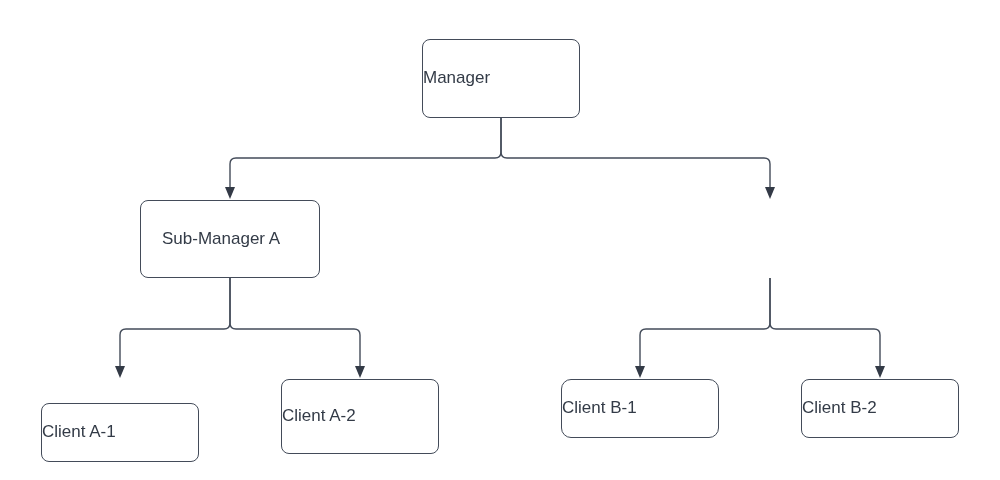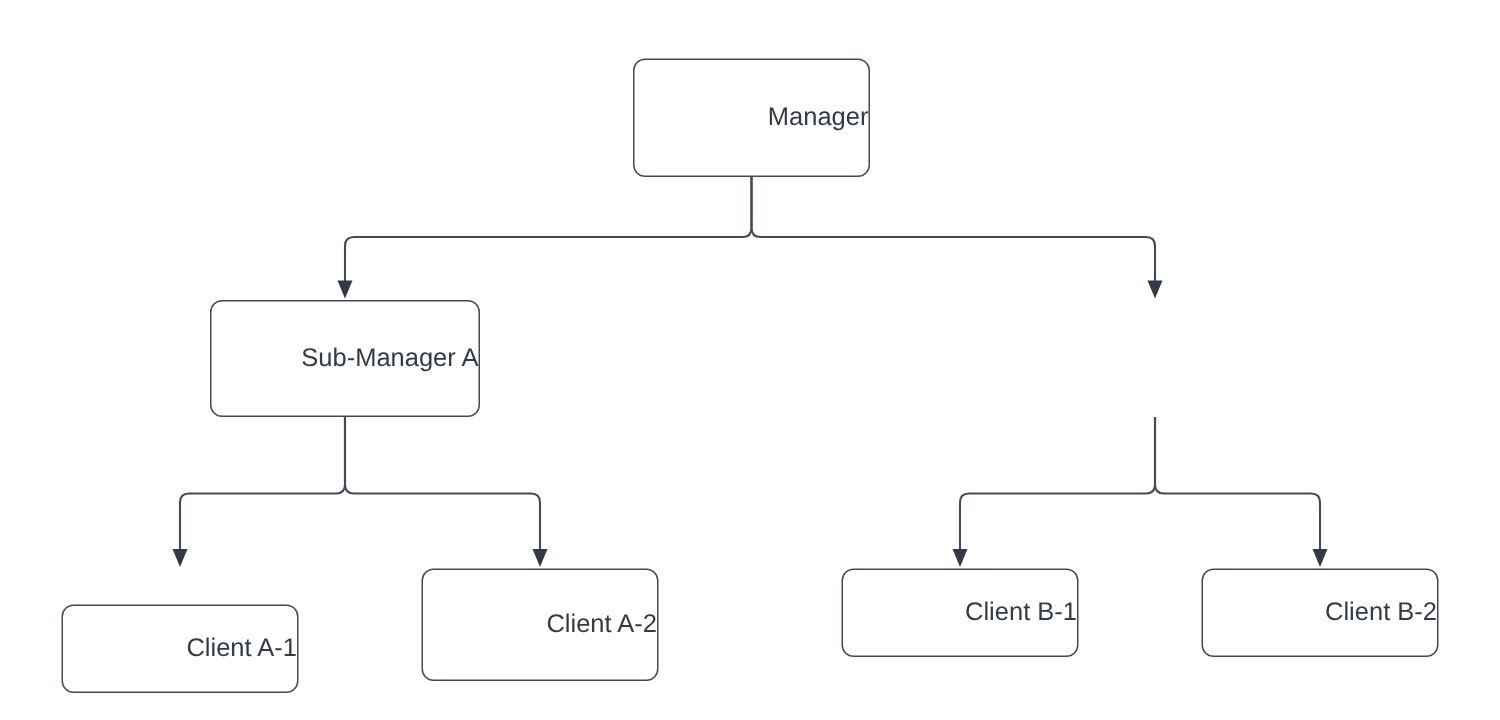--- a/index.html
+++ b/index.html
@@ -24,37 +24,37 @@
     pointer-events: none;
   }
   .node {
     position: absolute;
     box-sizing: border-box;
     background: #ffffff;
     border: 1.4px solid #434b59;
     border-radius: 8px;
     display: flex;
     align-items: center;
-    justify-content: flex-end;
+    justify-content: flex-start;
     cursor: default;
   }
   .node-label {
     color: #333b47;
     font-size: 17px;
     line-height: 1.2;
     white-space: nowrap;
     text-align: center;
   }
   
   #node-manager   { left: 422px; top:  39px; width: 158px; height: 79px; }
   #node-sub-a     { left: 140px; top: 200px; width: 180px; height: 78px; padding-left: 21px; }
   #node-sub-b     { left: 680px; top: 200px; width: 180px; height: 78px; }
   #node-client-a1 { left:  41px; top: 379px; width: 158px; height: 59px; margin-top: 24px; }
   #node-client-a2 { left: 281px; top: 379px; width: 158px; height: 75px; }
-  #node-client-b1 { left: 561px; top: 379px; width: 158px; height: 59px; }
+  #node-client-b1 { left: 561px; top: 379px; width: 158px; height: 59px; border-radius: 10px; }
   #node-client-b2 { left: 801px; top: 379px; width: 158px; height: 59px; }
 </style>
 </head>
 <body>
 
 <div id="canvas">
 
   <svg id="edges" width="1000" height="480" viewBox="0 0 1000 480" xmlns="http://www.w3.org/2000/svg">
     <g fill="none" stroke="#434b59" stroke-width="1.4">
 

